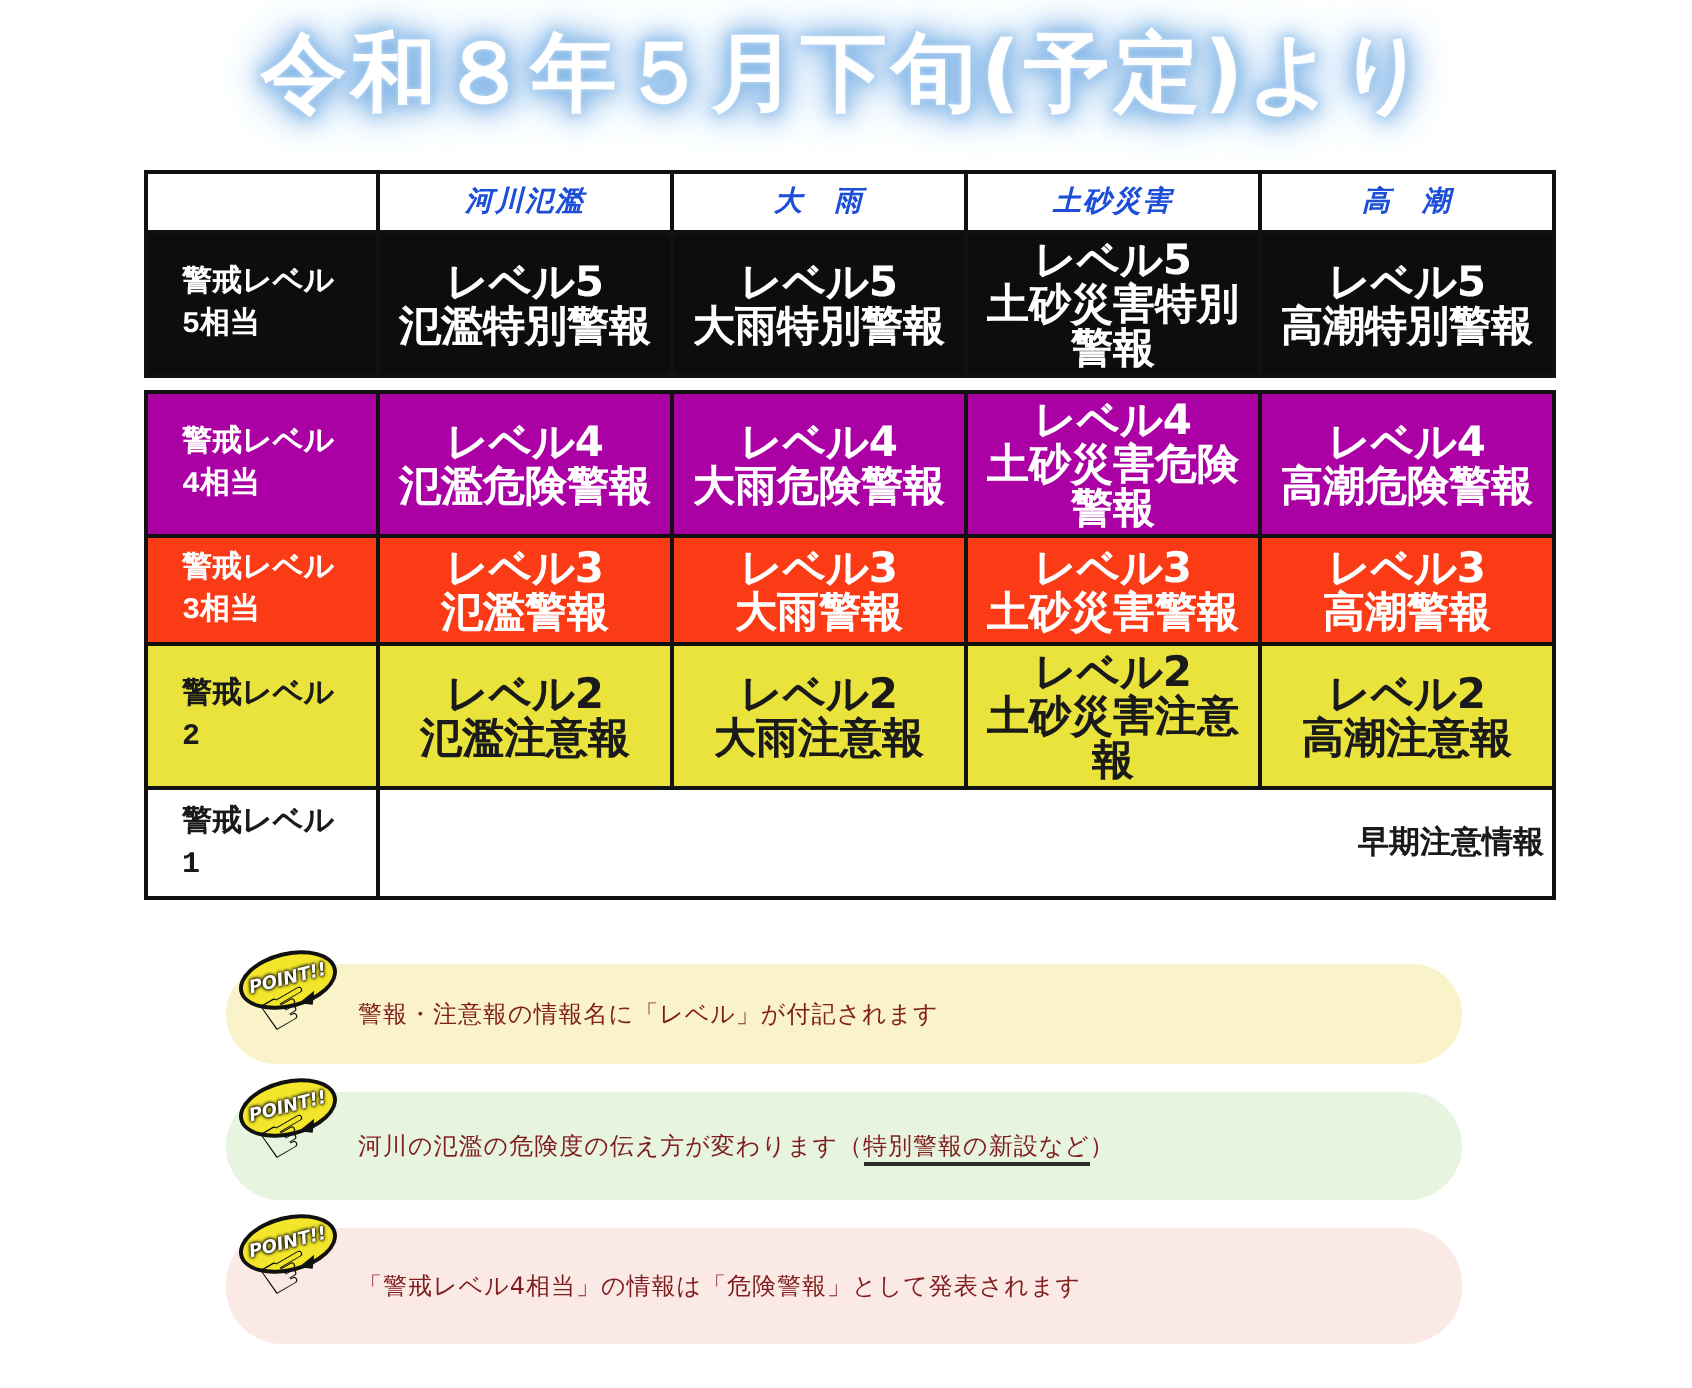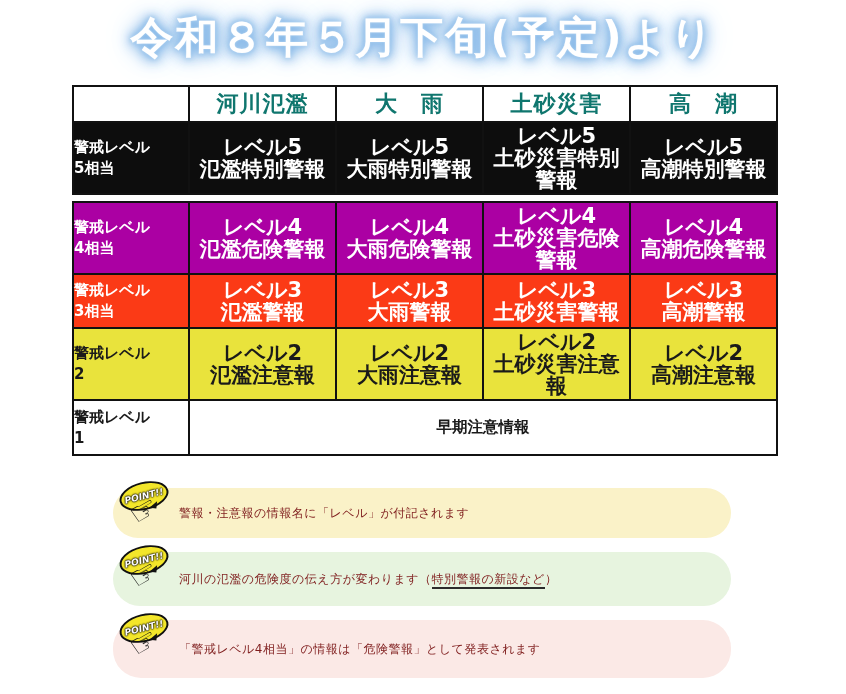--- a/index.html
+++ b/index.html
@@ -30,43 +30,43 @@
     margin:22px 0 0 72px; width:704px;
     background:#fff;
   }
   .warn-table col.c-label { width:116px; }
   .warn-table col.c-data  { width:147px; }
   .warn-table th, .warn-table td {
     border:2.5px solid #111; padding:2px 4px;
     text-align:center; vertical-align:middle;
   }
   .warn-table tr.head th {
-    height:30px; font-size:22px; font-weight:700; color:#0f766e;
-    letter-spacing:1px; background:#fff;
+    height:30px; font-size:14px; font-weight:700; color:#1d4ed8;
+    letter-spacing:1px; background:#fff;font-style:italic;
   }
   .warn-table td.lab {
-    text-align:left; padding-left:0;
-    font-size:15px; font-weight:700; line-height:21px;
+    text-align:left; padding-left:17px;
+    font-size:15px; font-weight:700; line-height:21px;font-family:Liberation Mono, monospace;
   }
   .warn-table td.lab span { display:block; }
   .warn-table td .l1, .warn-table td .l2 {
     display:block; font-size:21px; font-weight:800; line-height:22px;
   }
   tr.r5 td { height:61px; }
   tr.r5 td:not(:first-child){ border-left-color:#5f5f5f; }
   tr.r4 td { height:53px; }
   tr.r3 td { height:54px; }
   tr.r2 td { height:55px; }
   tr.r1 td { height:55px; }
   tr.spacer td {
     border-left:none; border-right:none;
     border-top:2.5px solid #111; border-bottom:2.5px solid #111;
     height:8px; padding:0; background:#fff;
   }
-  td.span-cell { font-size:15.5px; font-weight:800; }
+  td.span-cell { font-size:15.5px; font-weight:800;text-align:right; }
 
   
   .points { margin:32px 0 0 113px; width:618px; }
   .pill {
     position:relative; width:618px; border-radius:28px;
     display:flex; align-items:center;
     padding:0 14px 0 66px; margin-bottom:14px;
   }
   .pill-1 { height:50px; }
   .pill-2 { height:54px; }

